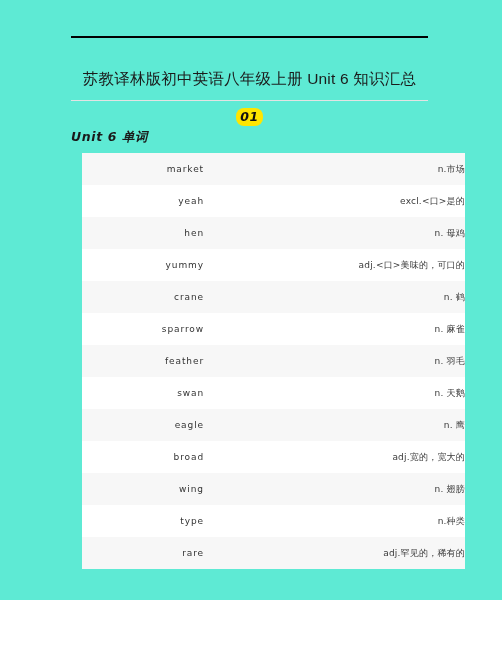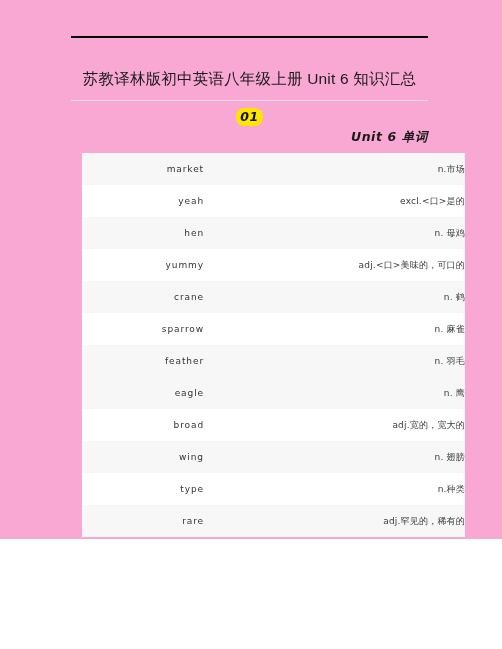--- a/index.html
+++ b/index.html
@@ -11,23 +11,23 @@
     width: 502px;
     height: 649px;
     font-family: "Liberation Sans", "DejaVu Sans", sans-serif;
     color: #222222;
     overflow: hidden;
     position: relative;
   }
 
   .page {
     width: 502px;
-    height: 539px;
+    height: 600px;
     position: relative;
-    background: #f9a8d4;
+    background: #5eead4;
   }
 
   
   .top-rule {
     position: absolute;
     left: 71px;
     top: 36px;
     width: 357px;
     height: 2px;
     background: #000000;
@@ -79,21 +79,21 @@
     letter-spacing: 0.5px;
     border-radius: 8px;
   }
 
   
   .section-subtitle {
     position: absolute;
     left: 71px;
     top: 128px;
     width: 357px;
-    text-align: right;
+    text-align: left;
     font-family: "DejaVu Sans", sans-serif;
     font-style: italic;
     font-weight: 700;
     font-size: 12.5px;
     line-height: 17px;
     color: #1a1a1a;
     letter-spacing: 0.6px;
   }
 
   
@@ -173,20 +173,24 @@
           <td class="meaning">n. 鹤</td>
         </tr>
         <tr class="even">
           <td class="word">sparrow</td>
           <td class="meaning">n. 麻雀</td>
         </tr>
         <tr class="odd">
           <td class="word">feather</td>
           <td class="meaning">n. 羽毛</td>
         </tr>
+        <tr class="even">
+          <td class="word">swan</td>
+          <td class="meaning">n. 天鹅</td>
+        </tr>
         <tr class="odd">
           <td class="word">eagle</td>
           <td class="meaning">n. 鹰</td>
         </tr>
         <tr class="even">
           <td class="word">broad</td>
           <td class="meaning">adj.宽的，宽大的</td>
         </tr>
         <tr class="odd">
           <td class="word">wing</td>

